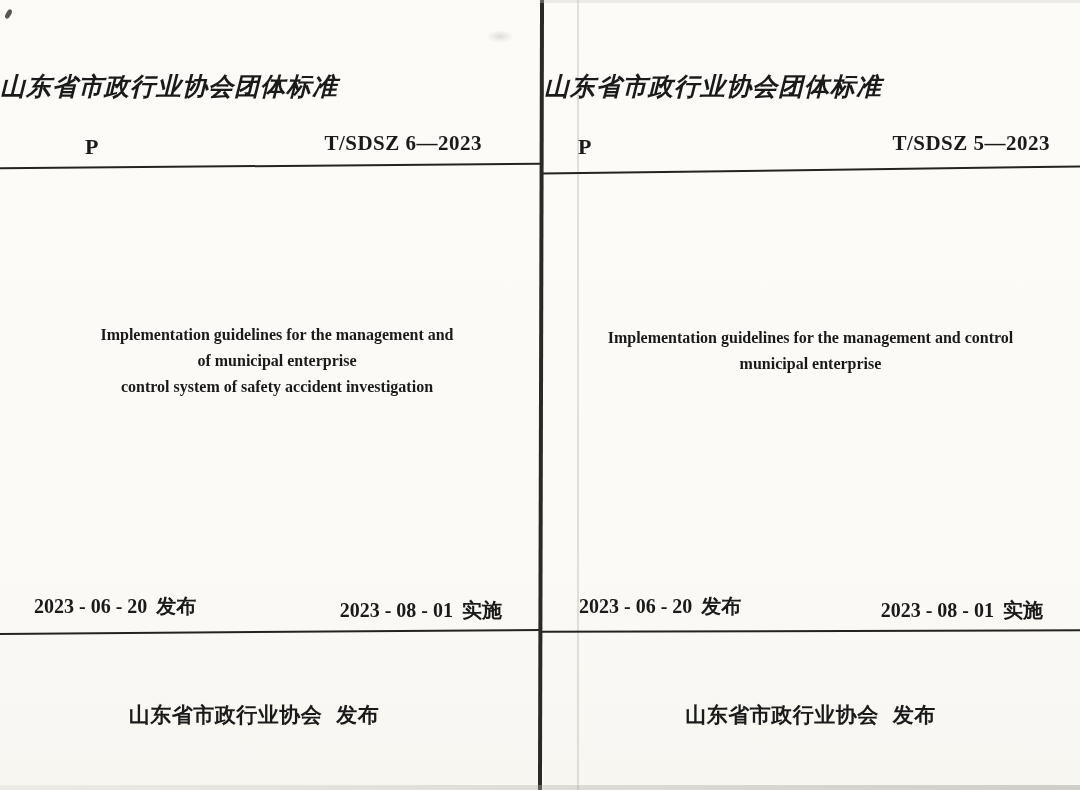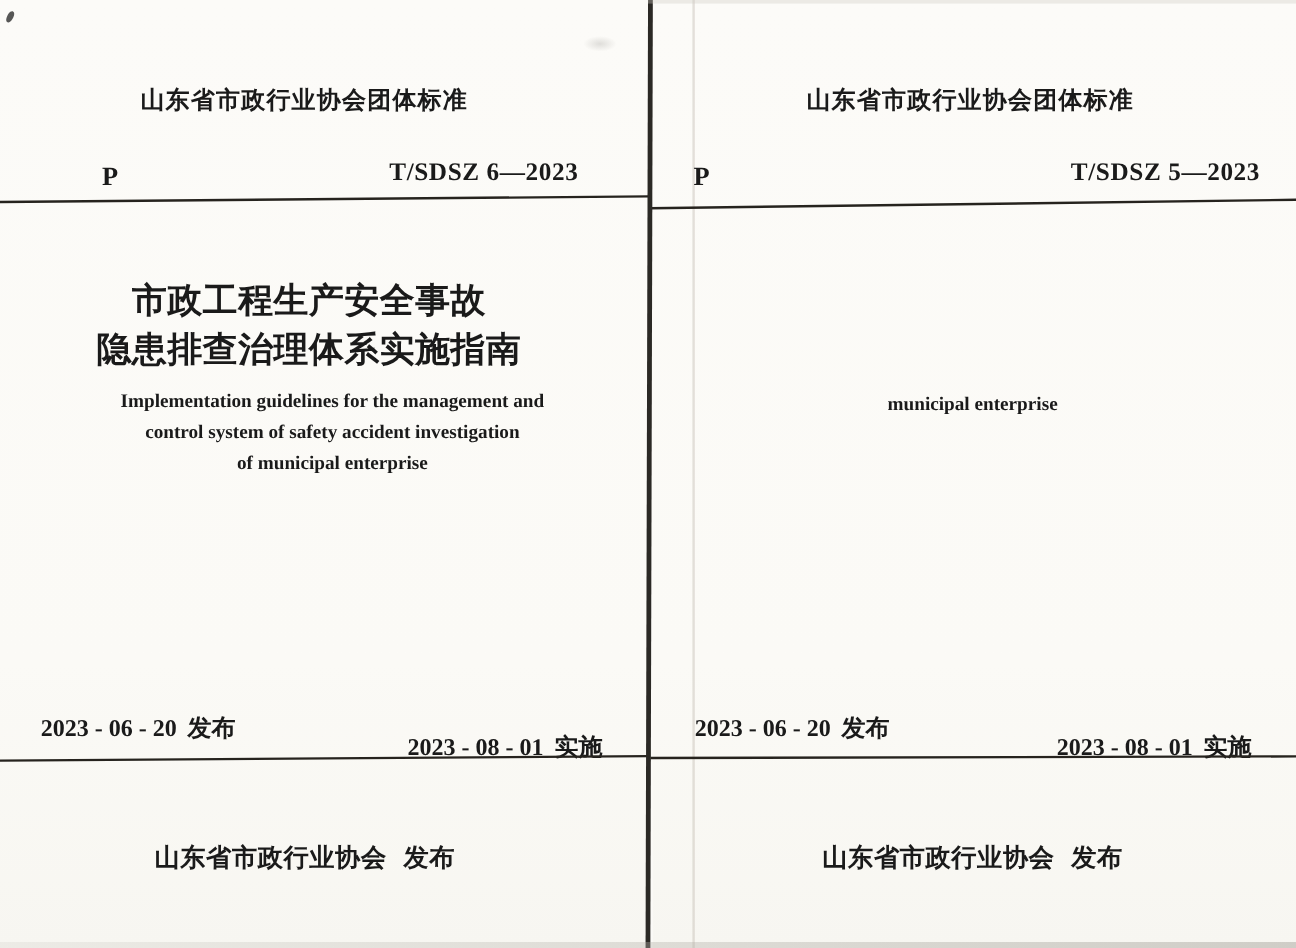--- a/index.html
+++ b/index.html
@@ -8,22 +8,22 @@
     position:relative;width:1080px;height:790px;
     background:#fbfaf7;color:#1a1a1a;
     font-family:"Liberation Serif", serif;
   }
   .page{position:absolute;top:0;height:790px;background:linear-gradient(180deg,#fcfbf8 0%,#fbfaf6 70%,#f7f6f1 100%);}
   .page-left{left:0;width:539px;}
   .page-right{left:544px;width:536px;}
 
   .spine{position:absolute;left:539px;top:-2px;width:3.5px;height:794px;background:#2b2925;transform:rotate(0.15deg);z-index:5;}
 
-  .assoc{position:absolute;top:70px;left:0;right:0;text-align:center;
-    font-family:"Liberation Sans",sans-serif;font-weight:700;font-size:20px;letter-spacing:1px;}
+  .assoc{position:absolute;top:70px;left:0;right:0;
+    font-family:"Liberation Sans",sans-serif;font-weight:700;font-size:25px;letter-spacing:1px;font-style:italic;}
   .page-left  .assoc{padding-right:32px;}
   .page-right .assoc{padding-right:7px;}
 
   .meta{position:absolute;top:131px;left:0;right:0;height:28px;font-weight:700;font-size:21px;}
   .p-mark{position:absolute;top:3px;font-size:22px;}
   .page-left  .p-mark{left:85px;}
   .page-right .p-mark{left:34px;}
   .std-no{position:absolute;top:0;letter-spacing:0.5px;margin-left:32px;}
   .page-left  .std-no{right:57px;}
   .page-right .std-no{right:30px;text-align:center;}
@@ -40,21 +40,21 @@
   .page-right .title-cn{padding-right:16px;top:234px;}
 
   .title-en{position:absolute;top:322px;left:0;right:0;text-align:center;
     font-size:16px;font-weight:700;line-height:26px;padding-left:37px;}
   .page-left  .title-en{padding-right:22px;}
   .page-right .title-en{padding-right:40px;top:325px;}
 
   .dates{position:absolute;top:593px;left:0;right:0;height:26px;font-size:20px;font-weight:700;}
   .d-issue{position:absolute;left:34px;top:0;white-space:nowrap;}
   .page-right .d-issue{left:35px;}
-  .d-impl{position:absolute;right:37px;top:16px;white-space:nowrap;}
+  .d-impl{position:absolute;right:37px;top:4px;white-space:nowrap;}
   .d-label{font-family:"Liberation Sans",sans-serif;margin-left:9px;font-size:20px;}
 
   .publisher{position:absolute;top:676px;left:0;right:0;text-align:center;
     font-family:"Liberation Sans",sans-serif;font-weight:700;font-size:21px;letter-spacing:0.5px;margin-top:25px;}
   .page-left  .publisher{padding-right:31px;}
   .page-right .publisher{padding-right:3px;}
   .pub-label{margin-left:14px;}
 
   .crease{position:absolute;top:0;bottom:0;width:2px;background:rgba(186,180,168,0.38);}
   .page-right .crease{left:33px;}
@@ -76,29 +76,25 @@
   <section class="page page-left">
     <div class="assoc">山东省市政行业协会团体标准</div>
 
     <div class="meta">
       <span class="p-mark">P</span>
       <span class="std-no">T/SDSZ 6—2023</span>
     </div>
 
     <div class="rule rule-top"></div>
 
-    <div class="title-cn">
-      <div>市政工程生产安全事故</div>
-      <div>隐患排查治理体系实施指南</div>
-    </div>
 
     <div class="title-en">
       <div>Implementation guidelines for the management and</div>
+      <div>of municipal enterprise</div>
       <div>control system of safety accident investigation</div>
-      <div>of municipal enterprise</div>
     </div>
 
     <div class="dates">
       <span class="d-issue">
         <span>2023 - 06 - 20</span><span class="d-label">发布</span>
       </span>
       <span class="d-impl">
         <span>2023 - 08 - 01</span><span class="d-label">实施</span>
       </span>
     </div>
@@ -122,20 +118,21 @@
 
     <div class="meta">
       <span class="p-mark">P</span>
       <span class="std-no">T/SDSZ 5—2023</span>
     </div>
 
     <div class="rule rule-top"></div>
 
 
     <div class="title-en">
+      <div>Implementation guidelines for the management and control</div>
       <div>municipal enterprise</div>
     </div>
 
     <div class="dates">
       <span class="d-issue">
         <span>2023 - 06 - 20</span><span class="d-label">发布</span>
       </span>
       <span class="d-impl">
         <span>2023 - 08 - 01</span><span class="d-label">实施</span>
       </span>

